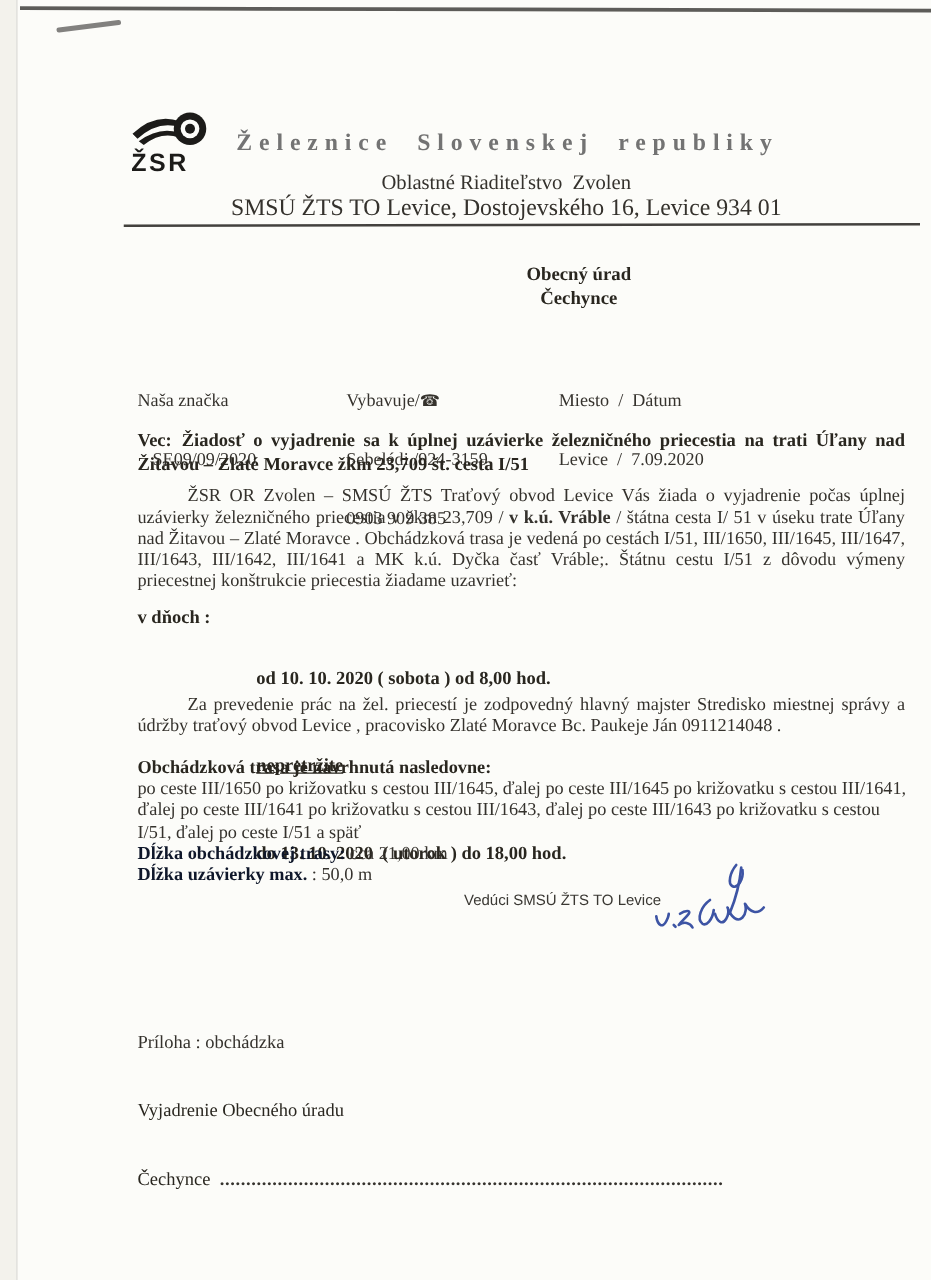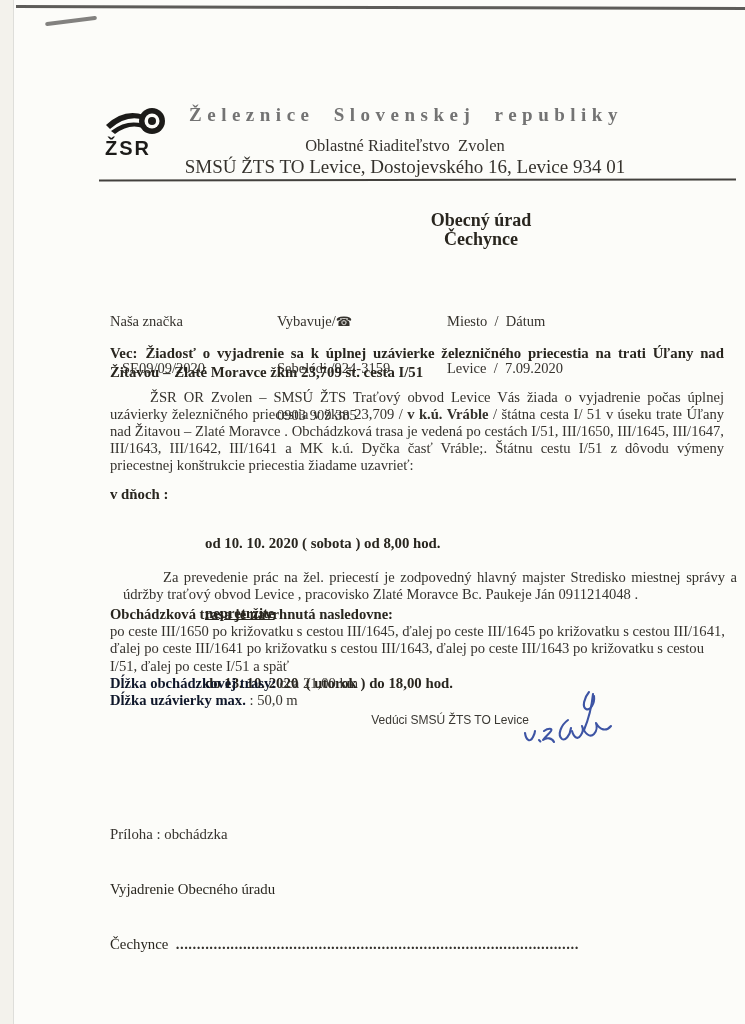--- a/index.html
+++ b/index.html
@@ -11,47 +11,47 @@
     overflow:hidden;
   }
   #page{position:relative;width:745px;height:1024px;background:#fcfcf9;}
 
   
   .scan-strip{position:absolute;left:0;top:0;width:13px;height:1024px;background:#f3f2ec;border-right:1px solid #dededa;}
   .scan-top-edge{position:absolute;left:16px;top:6px;width:729px;height:3px;background:#4b4a47;transform:rotate(0.15deg);opacity:.9;}
   .pen-dash{position:absolute;left:45px;top:19px;width:52px;height:3.5px;background:#82817f;border-radius:2px;transform:rotate(-7deg);}
 
   
-  .logo{position:absolute;left:104px;top:104px;}
+  .logo{position:absolute;left:104px;top:86px;}
   .org-name{
     position:absolute;left:100px;top:104px;width:612px;text-align:center;
     font-size:19px;font-weight:bold;letter-spacing:5.5px;word-spacing:9px;color:#737373;white-space:pre;
   }
   .org-unit{position:absolute;left:100px;top:136px;width:610px;text-align:center;font-size:16.5px;white-space:pre-wrap;}
   .org-address{position:absolute;left:100px;top:156px;width:610px;text-align:center;font-size:19px;white-space:pre-wrap;}
   .header-rule{position:absolute;left:99px;top:179px;width:637px;height:2px;background:#43413e;transform:rotate(-0.1deg);}
 
   
-  .recipient{position:absolute;left:408px;top:211px;width:146px;text-align:center;font-weight:bold;font-size:18px;line-height:19px;color:#29261f;}
+  .recipient{position:absolute;left:390px;top:211px;width:146px;text-align:center;font-weight:bold;font-size:15px;line-height:19px;color:#29261f;}
 
   
   .ref-col{position:absolute;top:282px;font-size:14.5px;line-height:15.8px;white-space:pre;}
   .ref-col.c1{left:110px;}
   .ref-col.c2{left:277px;}
   .ref-col.c3{left:447px;}
   .ref-indent{padding-left:12px;}
   .phone{font-family:"DejaVu Sans", sans-serif;font-size:13px;}
 
   
   .subject{position:absolute;left:110px;top:344px;width:614px;font-weight:bold;font-size:14.8px;line-height:18.6px;text-align:justify;color:#29261f;margin:0;}
   .subject .lbl{margin-right:8px;}
 
   
   .para1{position:absolute;left:110px;top:389px;width:614px;font-size:14.6px;line-height:17px;text-align:justify;text-indent:40px;margin:0;}
-  .para2{position:absolute;left:110px;top:556px;width:614px;font-size:14.6px;line-height:17px;text-align:justify;text-indent:40px;margin:13px;}
+  .para2{position:absolute;left:110px;top:556px;width:614px;font-size:14.6px;line-height:17px;text-align:justify;text-indent:40px;margin:0;}
 
   
   .schedule-label{position:absolute;left:110px;top:486px;font-weight:bold;font-size:14.8px;color:#29261f;white-space:pre;}
   .schedule-lines{position:absolute;left:205px;top:486px;font-weight:bold;font-size:14.8px;line-height:23.2px;color:#29261f;white-space:pre;}
   .schedule-lines .u{text-decoration:underline;}
 
   
   .detour{position:absolute;left:110px;top:606px;width:618px;font-size:14.6px;line-height:17.2px;}
   .detour .head{font-weight:bold;color:#29261f;}
   .detour p{margin:0;text-align:left;}

